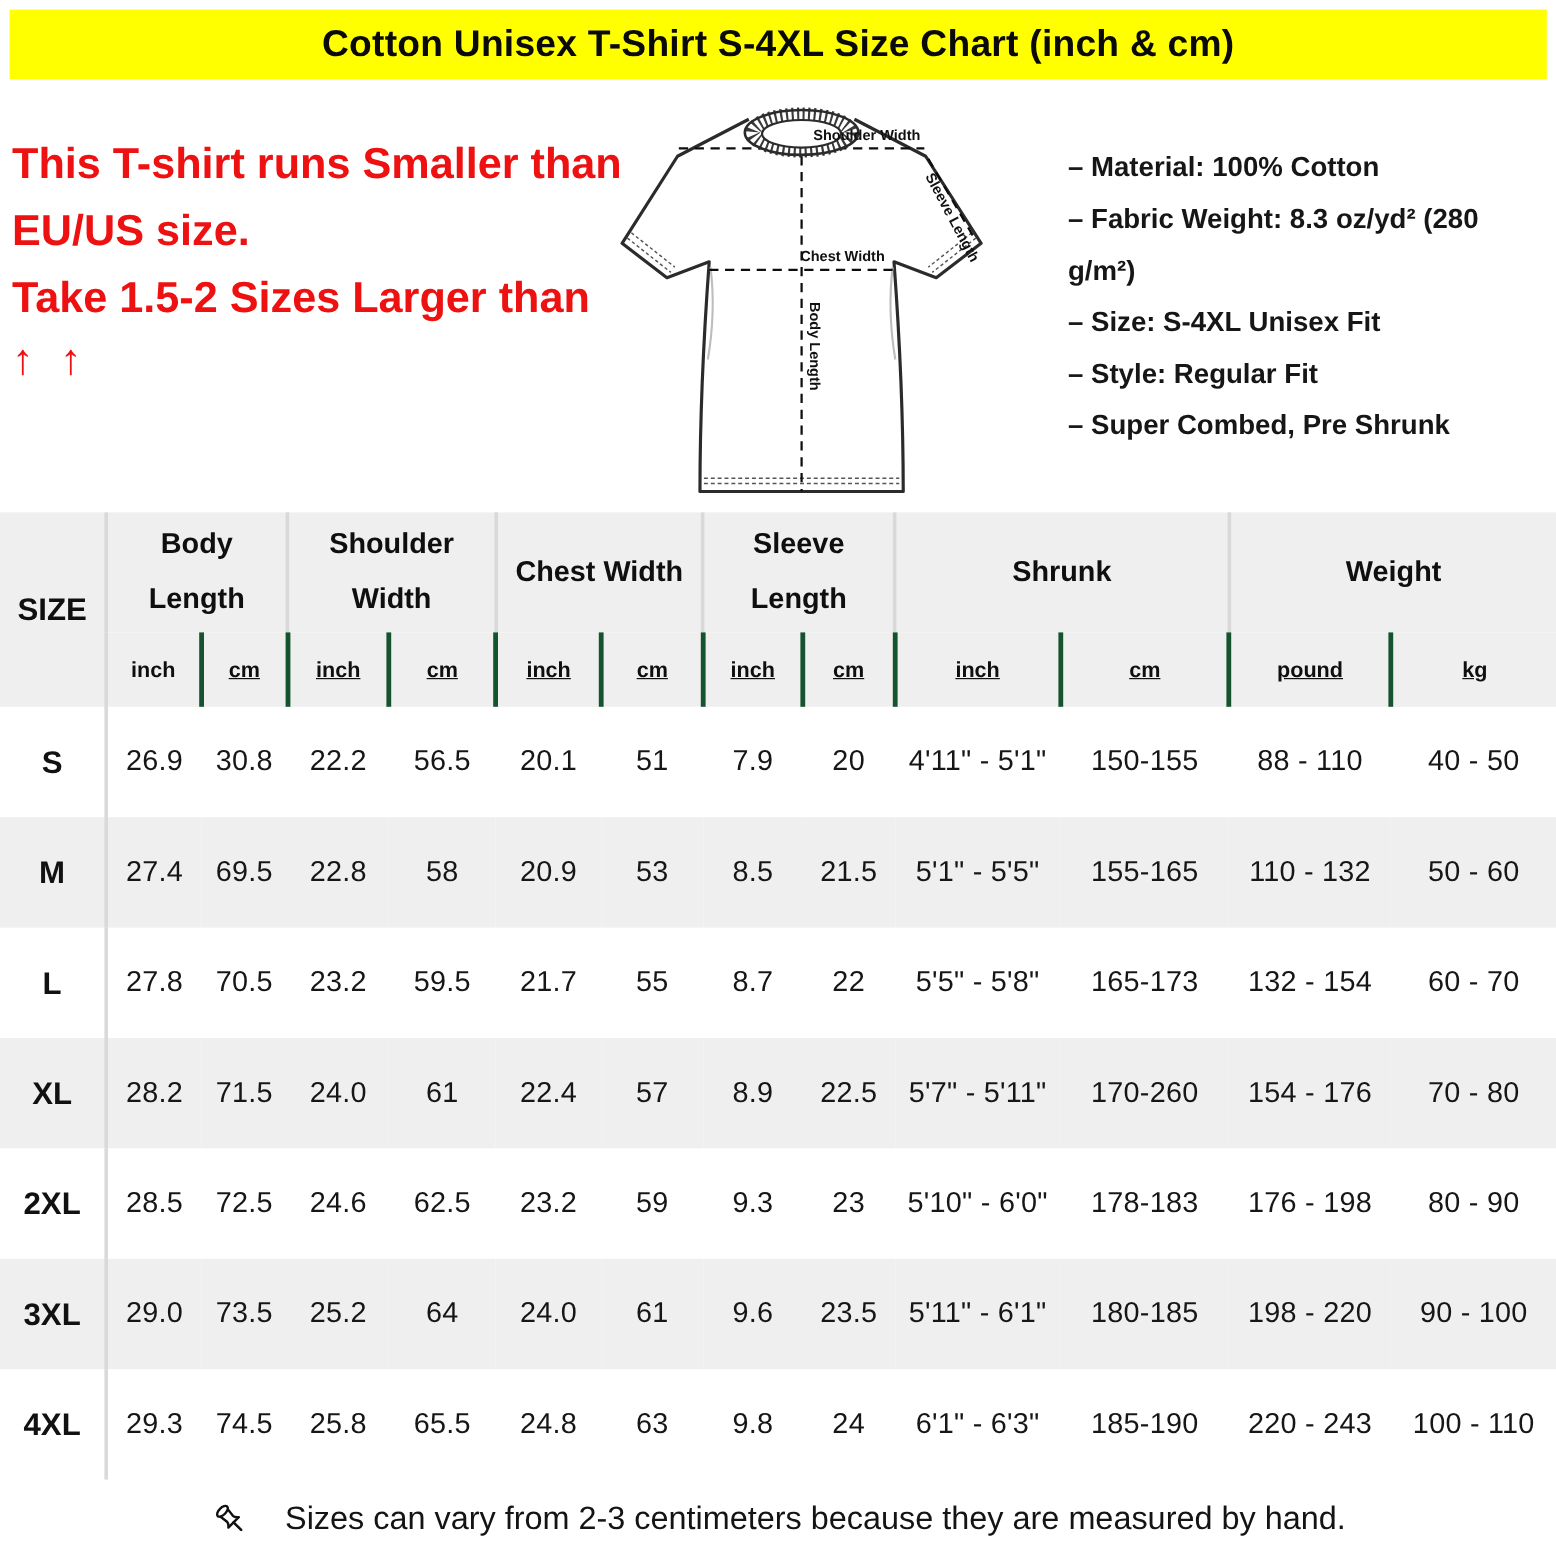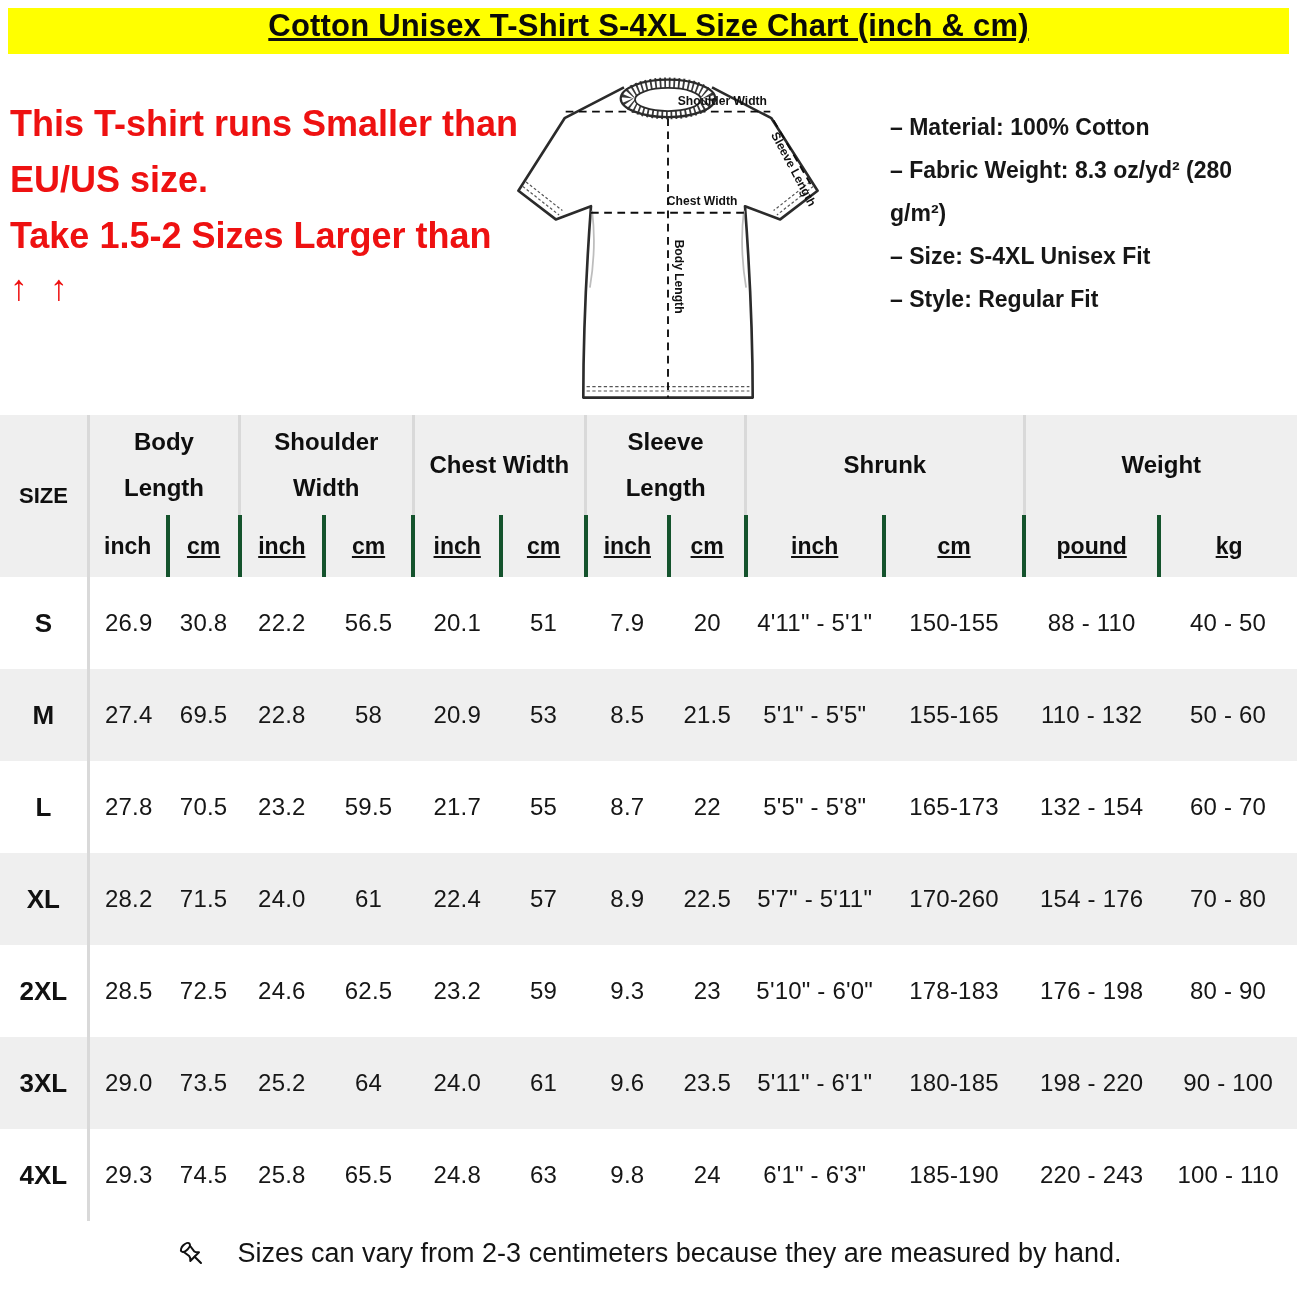--- a/index.html
+++ b/index.html
@@ -1,37 +1,37 @@
 <!DOCTYPE html>
 <html><head>
 <meta charset="utf-8">
 <style>
   html,body{margin:0;padding:0;background:#ffffff;}
   body{width:1297px;font-family:"Liberation Sans","DejaVu Sans",sans-serif;color:#111;}
   .page{width:1297px;height:1289px;overflow:hidden;position:relative;background:#fff;}
 
   
-  .banner{margin:8px;height:46px;background:#ffff00;display:flex;align-items:flex-start;justify-content:center;text-decoration:underline;}
+  .banner{margin:8px;height:58px;background:#ffff00;display:flex;align-items:center;justify-content:center;}
   .banner h1{margin:0;font-size:31px;font-weight:bold;color:#0a0a0a;letter-spacing:.2px;}
 
   
   .top{display:flex;align-items:flex-start;height:353px;}
   .notice{width:492px;padding:34px 0 0 10px;}
   .notice-line{font-size:36px;line-height:56px;font-weight:bold;color:#ee1111;white-space:nowrap;}
   .notice-arrows{font-size:36px;line-height:48px;font-weight:bold;color:#ee1111;letter-spacing:6px;}
   .diagram{width:332px;padding-top:10px;}
   .details{flex:1;padding:44px 0 0 56px;}
   .details-item{font-size:23px;line-height:43px;font-weight:600;color:#161616;width:400px;}
 
   
   table.size-table{width:1297px;border-collapse:collapse;table-layout:fixed;}
   .size-table thead th{background:#efefef;font-weight:bold;color:#0f0f0f;}
-  .size-table th.corner{font-size:22px;}
+  .size-table th.corner{font-size:26px;}
   .size-table th.group{font-size:24px;height:100px;padding:0 14px;line-height:1.9;}
-  .size-table th.unit{font-size:23px;height:60px;}
+  .size-table th.unit{font-size:18px;height:60px;}
   .size-table th.corner{border-right:3px solid #d9d9d9;}
   .size-table th.gdiv{border-left:3px solid #d9d9d9;}
   .size-table th.udiv{border-left:4px solid #14532d;text-decoration:underline;}
   .size-table tbody tr{height:92px;}
   .size-table tbody tr:nth-child(even){background:#efefef;}
   .size-table tbody th{font-size:26px;font-weight:bold;border-right:3px solid #d9d9d9;}
   .size-table tbody td{font-size:24px;text-align:center;color:#161616;letter-spacing:.2px;}
 
   
   .footnote{height:57px;display:flex;align-items:center;justify-content:center;gap:14px;padding-top:4px;}
@@ -89,20 +89,21 @@
         <text x="261" y="90" text-anchor="middle" transform="rotate(62 261,90)" font-size="11" font-weight="bold" fill="#111">Sleeve Length</text>
       </svg>
     </div>
 
     <div class="details">
 
     <div class="details-item">– Material: 100% Cotton</div>
         <div class="details-item">– Fabric Weight: 8.3 oz/yd² (280 g/m²)</div>
         <div class="details-item">– Size: S-4XL Unisex Fit</div>
         <div class="details-item">– Style: Regular Fit</div>
+        <div class="details-item">– Super Combed, Pre Shrunk</div>
       </div>
   </div>
 
   <table class="size-table">
     <colgroup>
       <col style="width:6.8%">
         <col style="width:6.1%">
         <col style="width:5.55%">
       <col style="width:6.5%">
         <col style="width:6.85%">

